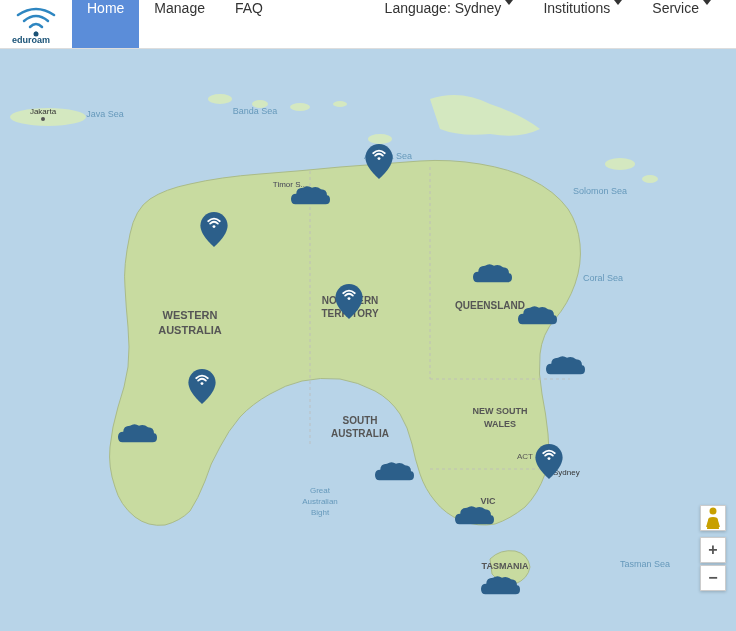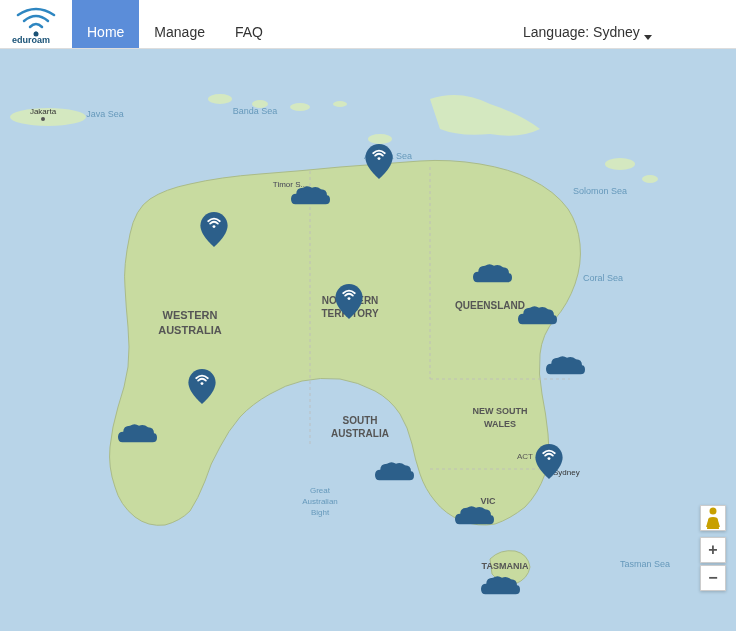--- a/index.html
+++ b/index.html
@@ -26,22 +26,22 @@
       height: 38px;
     }
     .nav-items {
       display: flex;
       align-items: stretch;
       height: 100%;
       flex: 1;
     }
     .nav-item {
       display: flex;
-      align-items: flex-end;
-      padding: 8px 15px;
+      align-items: flex-start;
+      padding: 0 15px;
       font-size: 14px;
       color: #333;
       cursor: pointer;
       height: 100%;
       white-space: nowrap;
     }
     .nav-item.active {
       background: #5b8dd9;
       color: #fff;
     }
@@ -161,20 +161,28 @@
     <div class="nav-item">
       <span>FAQ</span>
     </div>
   </div>
 
   <div class="nav-spacer"></div>
 
   <div class="nav-items">
     <div class="nav-item">
       <span>Language: Sydney</span>
+      <span class="caret"></span>
+    </div>
+    <div class="nav-item">
+      <span>Institutions</span>
+      <span class="caret"></span>
+    </div>
+    <div class="nav-item">
+      <span>Service</span>
       <span class="caret"></span>
     </div>
   </div>
 </div>
 
 <div id="map-container">
 
   <svg id="map-svg" viewBox="0 0 736 582" xmlns="http://www.w3.org/2000/svg">
 
     <rect width="736" height="582" fill="#b8d4e8"></rect>

